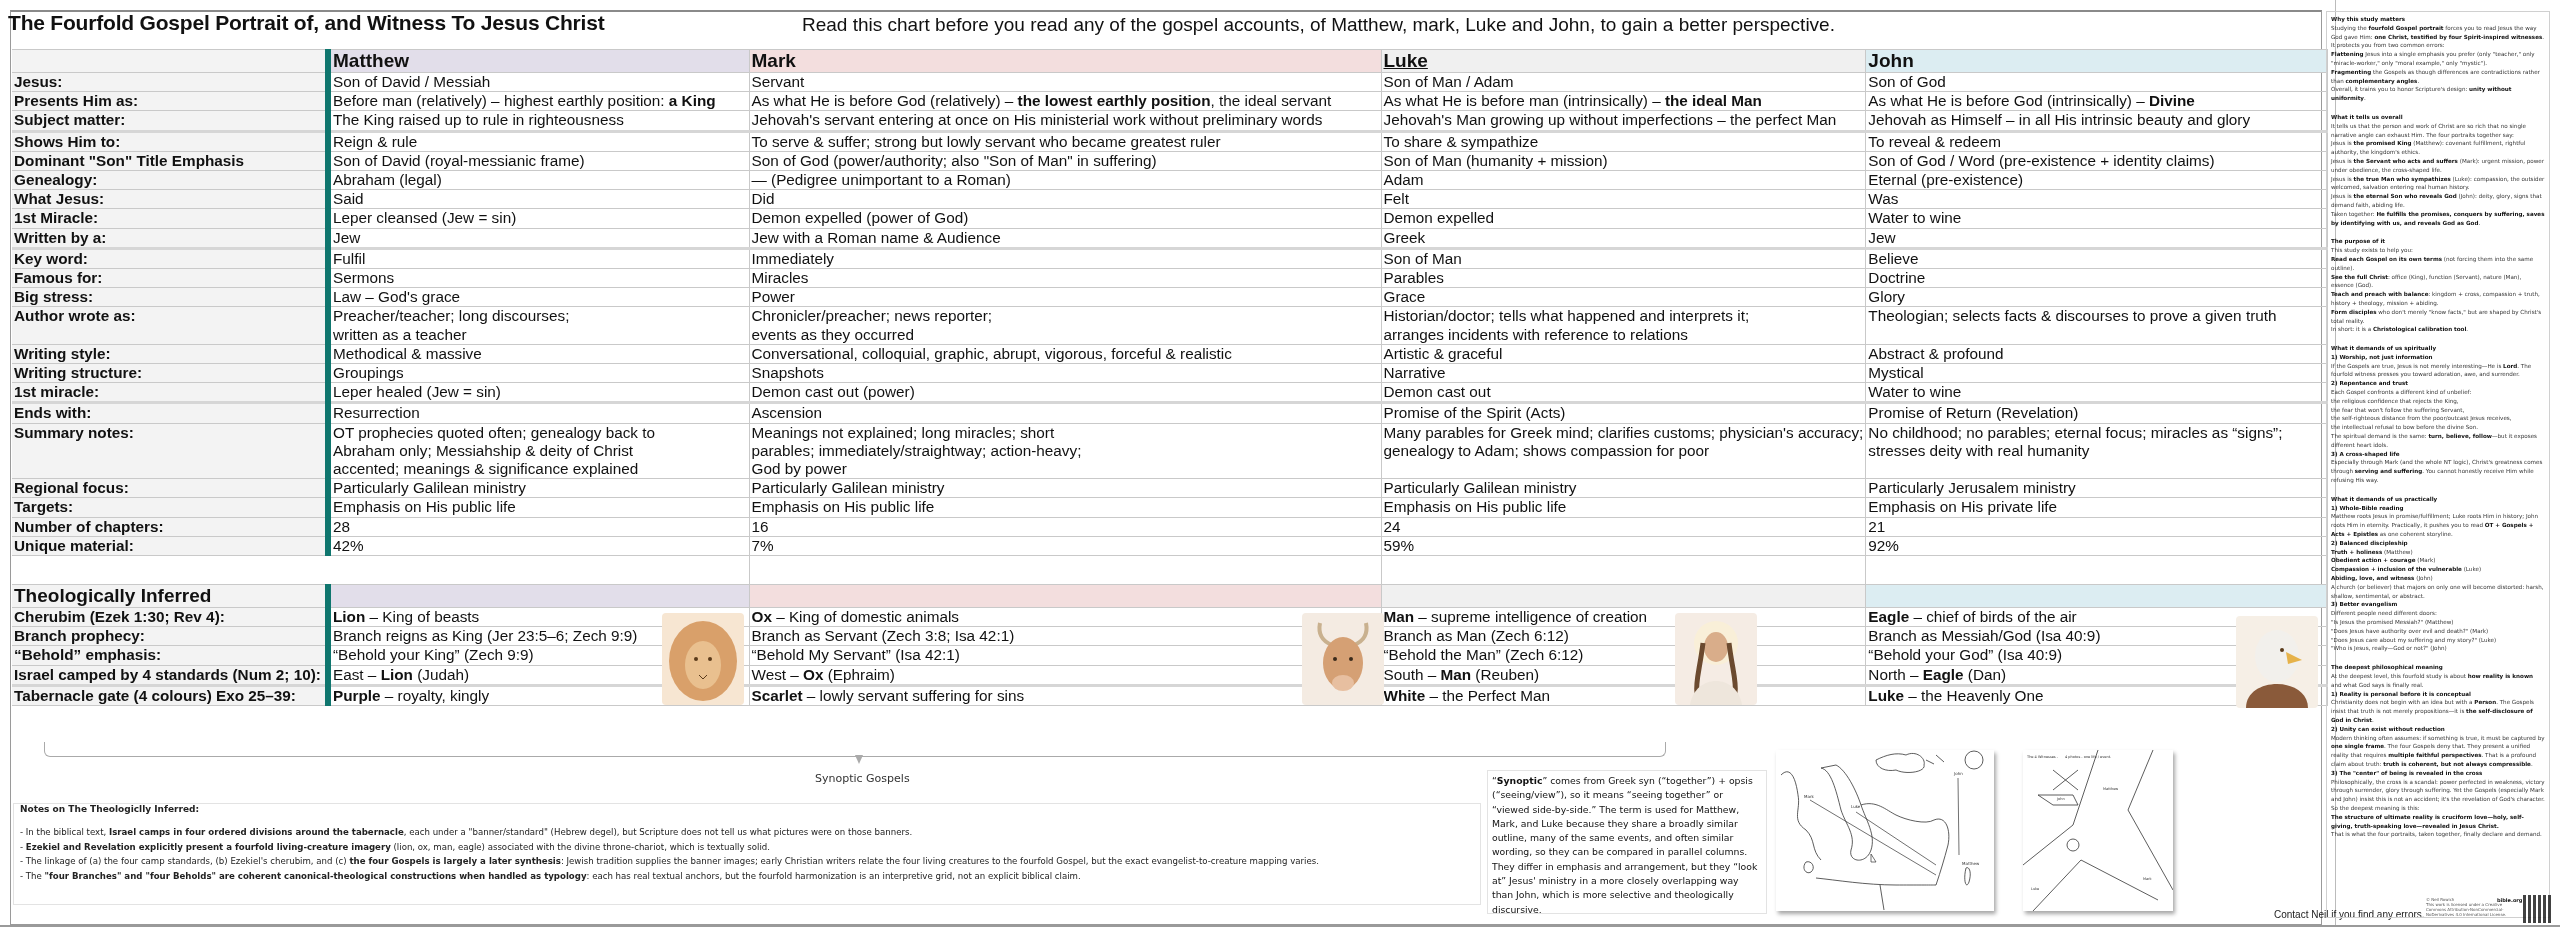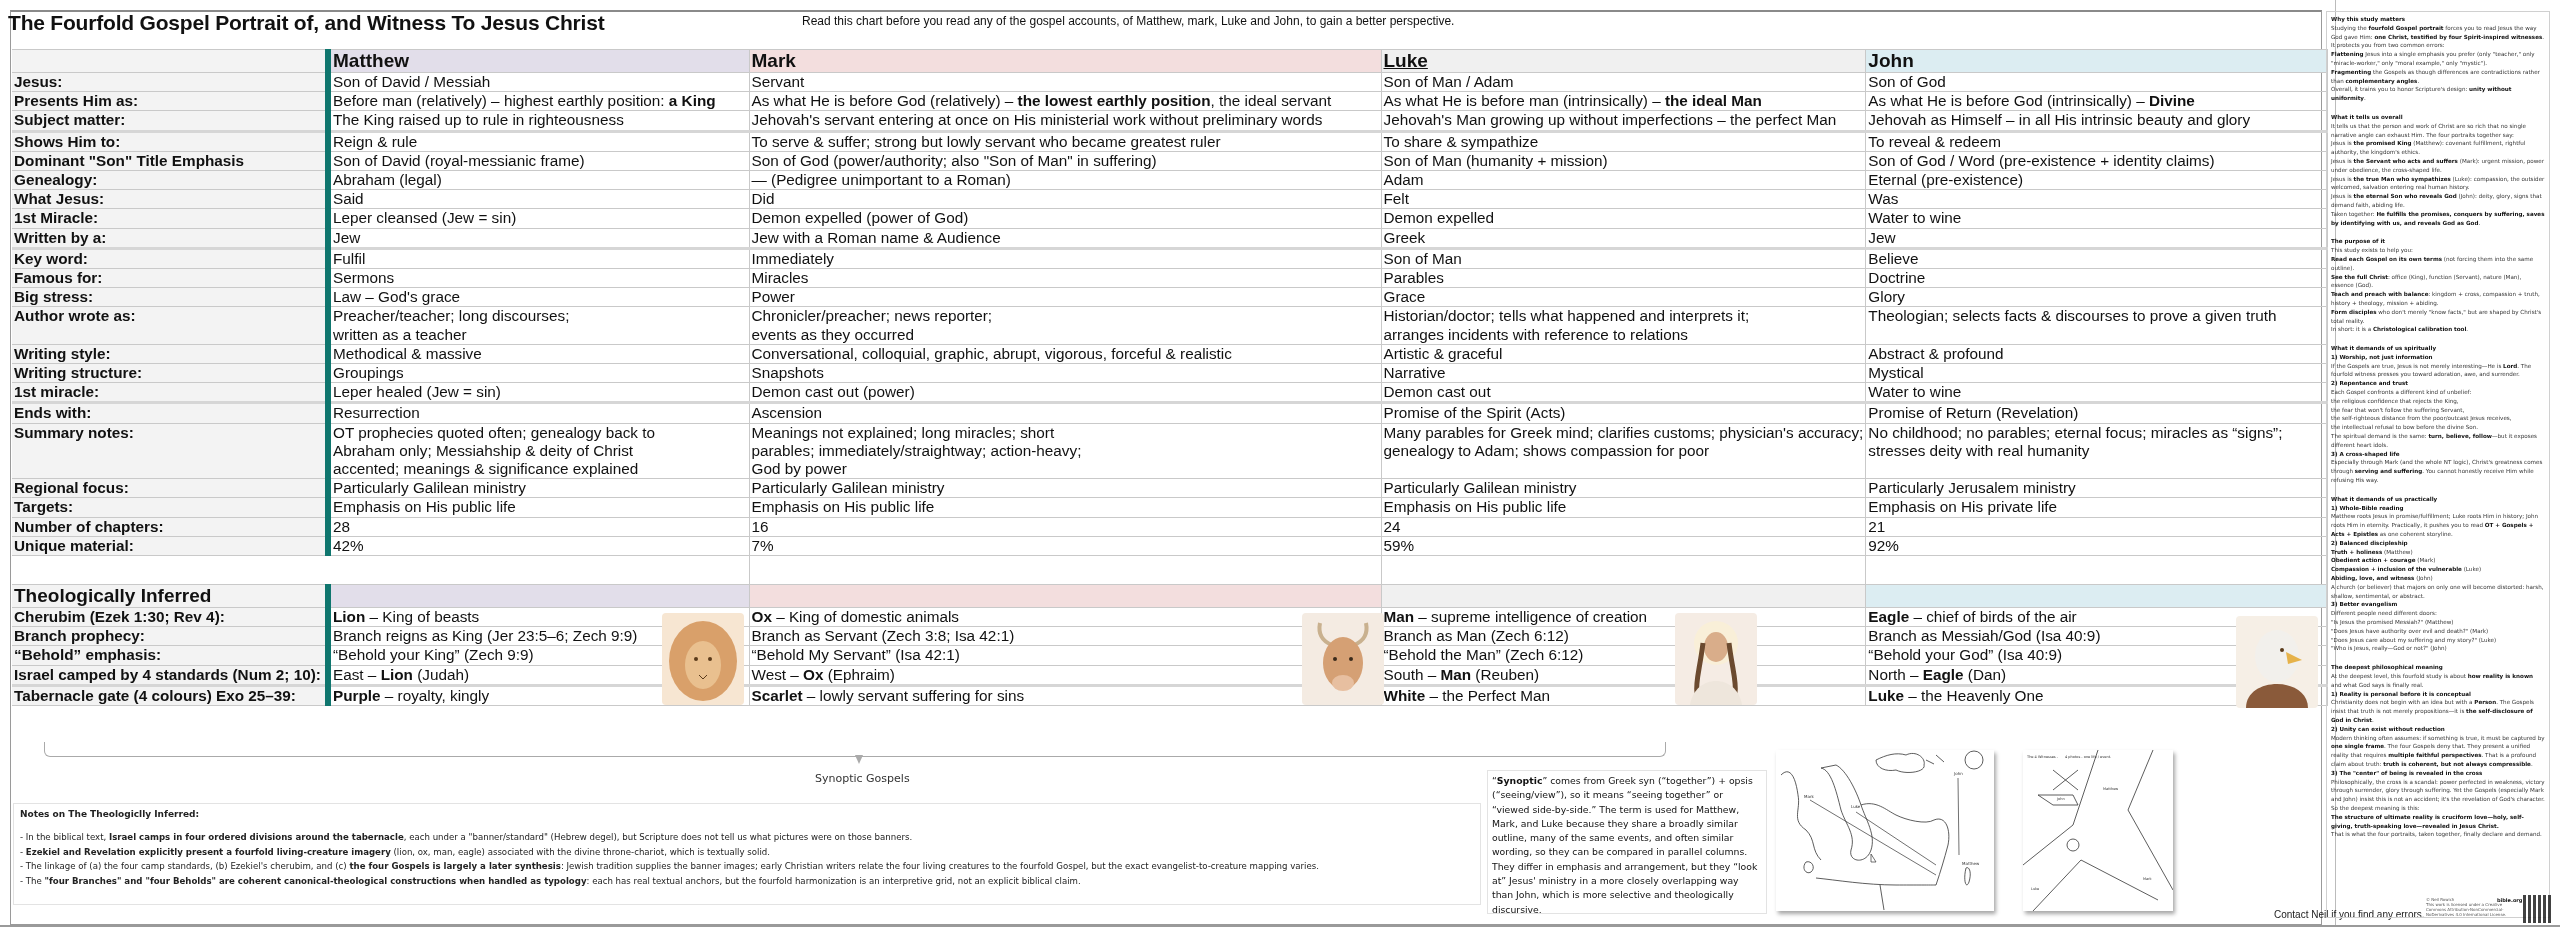--- a/index.html
+++ b/index.html
@@ -4,21 +4,21 @@
 <style>
   html, body { margin:0; padding:0; background:#ffffff; }
   body { width:2560px; height:935px; position:relative; overflow:hidden;
          font-family:"Liberation Sans", sans-serif; color:#111; }
   .sheet { position:absolute; left:10px; top:10px; width:2310px; height:912px;
            border:1px solid #9a9a9a; border-top:2px solid #8a8a8a; background:#fff; }
   .outer-bottom { position:absolute; left:0; top:925px; width:2560px; height:2px; background:#9a9a9a; }
   .right-vline { position:absolute; left:2335px; top:0; width:1px; height:925px; background:#bbb; }
 
   .title { position:absolute; left:6px; top:4px; font-size:21px; font-weight:bold; letter-spacing:-0.2px; }
-  .subtitle { position:absolute; left:792px; top:6px; font-size:12px; }
+  .subtitle { position:absolute; left:792px; top:6px; font-size:19px; }
 
   table.grid { position:absolute; left:0; top:38px; border-collapse:collapse; table-layout:fixed; }
   table.grid td { border-bottom:1px solid #c9c9c9; padding:0 2px; font-size:15.3px; line-height:18.2px;
                   vertical-align:top; white-space:nowrap; overflow:hidden; }
   table.grid td.lab { background:#f3f3f3; font-weight:bold; border-right:6px solid #0f766e; }
   table.grid td.c { border-right:1px solid #c9c9c9; }
   .hdr td { font-size:19px !important; font-weight:bold; line-height:22px !important;
             border-top:1px solid #c9c9c9; }
   .hdr .mt { background:#e2deea; }
   .hdr .mk { background:#f3dede; }
@@ -32,21 +32,21 @@
   .animal { position:absolute; width:82px; height:92px; border-radius:4px; overflow:hidden; }
 
   .brace { position:absolute; left:44px; top:742px; width:1620px; height:14px;
            border:1px solid #aaa; border-top:none; border-radius:0 0 6px 6px; }
   .brace-tip { position:absolute; left:855px; top:755px; width:0; height:0;
                border-left:4px solid transparent; border-right:4px solid transparent; border-top:9px solid #aaa; }
   .synoptic-label { position:absolute; left:815px; top:772px; font-size:11px; font-family:"DejaVu Sans", sans-serif; color:#333; }
 
   .notes { position:absolute; left:13px; top:803px; width:1468px; height:102px; border:1px solid #e3e3e3;
            font-family:"DejaVu Sans", sans-serif; font-size:8.6px; color:#222; padding:0 6px; box-sizing:border-box; }
-  .notes .nt { margin-top:5px; font-weight:bold; font-size:9px; }
+  .notes .nt { font-weight:bold; font-size:9px; }
   .notes .ln { margin-top:1px; line-height:13.5px; }
   .notes .gap { height:11px; }
 
   .syn-box { position:absolute; left:1487px; top:770px; width:280px; height:144px; border:1px solid #e3e3e3;
              font-family:"DejaVu Sans", sans-serif; font-size:9.3px; line-height:14.3px; padding:3px 4px; box-sizing:border-box; color:#111; }
   .map1 { position:absolute; left:1776px; top:750px; width:218px; height:161px; background:#fff;
           box-shadow:2px 3px 4px rgba(0,0,0,0.35); }
   .map2 { position:absolute; left:2023px; top:750px; width:150px; height:161px; background:#fff;
           box-shadow:2px 3px 4px rgba(0,0,0,0.35); }
   .contact { position:absolute; left:2274px; top:909px; font-size:10px; color:#222; }

